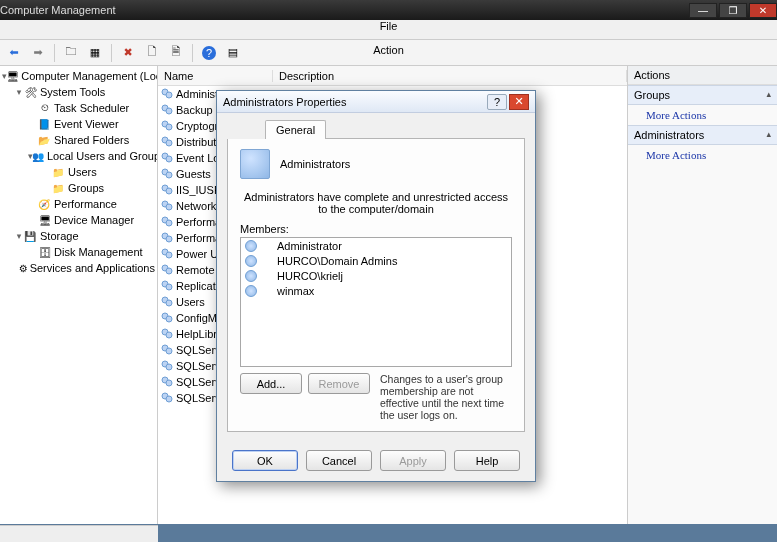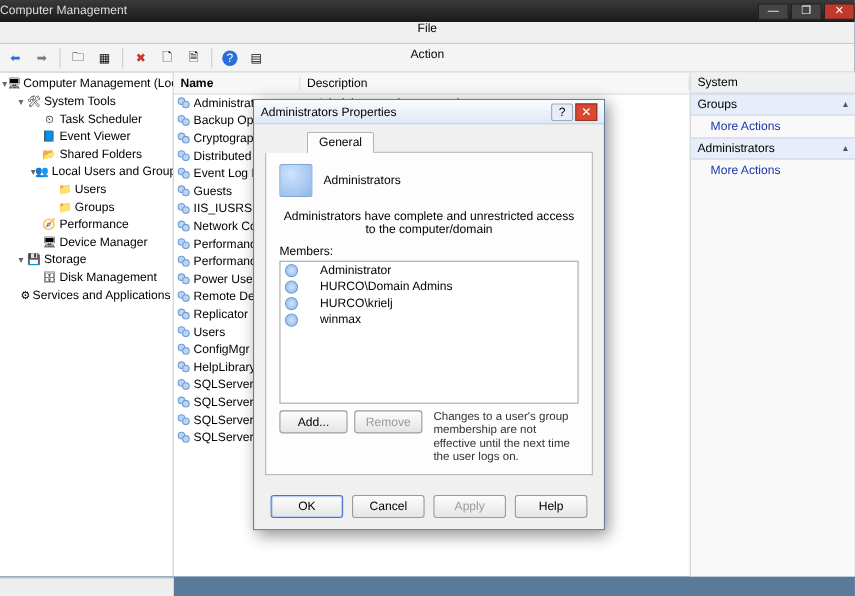--- a/index.html
+++ b/index.html
@@ -20,35 +20,35 @@
   
   .main { position:absolute; top:66px; left:0; right:0; bottom:18px; display:flex; background:#fff; }
   .tree { width:158px; border-right:1px solid #ccc; overflow:auto; padding:2px 0;}
   .tree-item { display:flex; align-items:center; padding:1px 2px; white-space:nowrap; cursor:pointer; font-size:11px;}
   .tree-item .exp{width:10px;text-align:center;color:#666;font-size:9px;}
   .tree-item .ico{width:14px;height:14px;margin-right:2px;display:inline-flex;align-items:center;justify-content:center;font-size:10px;}
   .ind1{padding-left:14px;} .ind2{padding-left:28px;} .ind3{padding-left:42px;}
   .center { flex:1; display:flex; flex-direction:column; }
   .list-header{display:flex; background:#f7f7f7; border-bottom:1px solid #ddd; height:20px; align-items:center;}
   .list-header .col{padding:0 6px; border-right:1px solid #ddd; font-size:11px;}
-  .col-name{width:115px;font-weight:bold;} .col-desc{flex:1;}
+  .col-name{width:115px;} .col-desc{flex:1;}
   .list-body{flex:1; overflow:auto;}
   .list-row{display:flex; align-items:center; height:16px; padding:0 2px; cursor:pointer;}
   .list-row .ico{width:14px;height:14px;margin-right:2px;display:inline-flex;align-items:center;justify-content:center;}
   .list-row .nm{width:112px; overflow:hidden; text-overflow:ellipsis; white-space:nowrap;}
   .list-row .ds{flex:1; overflow:hidden; text-overflow:ellipsis; white-space:nowrap;}
   
   .actions{width:150px; border-left:1px solid #ccc; background:#f9f9f9;}
   .actions-hdr{background:#eef0f2; padding:3px 6px; font-size:11px; border-bottom:1px solid #ddd;}
   .actions-sec{padding:3px 6px; background:#e7eef9; border-top:1px solid #cbd5e4; border-bottom:1px solid #cbd5e4; display:flex; justify-content:space-between;cursor:pointer;}
-  .actions-link{padding:4px 18px; color:#1a35a8; cursor:pointer;}
+  .actions-link{padding:4px 18px; color:#1a35a8; cursor:pointer;font-family:Liberation Serif, serif;}
   
   .hscroll{position:absolute;left:0;bottom:0;width:158px;height:17px;background:#eee;border-top:1px solid #ccc;}
   
-  .dialog{position:absolute; left:230px; top:90px; width:320px; background:#f0f0f0; border:1px solid #6080a0; box-shadow:4px 4px 14px rgba(0,0,0,.45);}
+  .dialog{position:absolute; left:216px; top:90px; width:320px; background:#f0f0f0; border:1px solid #6080a0; box-shadow:4px 4px 14px rgba(0,0,0,.45);}
   .dlg-title{height:22px;background:linear-gradient(#fafcff,#dfe8f5);display:flex;align-items:center;padding:0 6px;border-bottom:1px solid #c2cde0;}
   .dlg-title-txt{flex:1;font-size:11px;}
   .dlg-tbtn{width:20px;height:16px;margin-left:2px;display:flex;align-items:center;justify-content:center;cursor:pointer;border:1px solid #9ab;background:#e8eef8;font-size:11px;}
   .dlg-tbtn.help{border-radius:2px;}
   .dlg-tbtn.close{background:#d9482f;color:#fff;border-color:#a03020;}
   .dlg-body{padding:6px 10px 10px;}
   .tabstrip{border-bottom:1px solid #b5b5b5;display:flex;margin-left:38px;}
   .tab{padding:3px 10px;border:1px solid #b5b5b5;border-bottom:none;background:#fdfdfd;margin-right:2px;border-radius:2px 2px 0 0;font-size:11px;cursor:pointer;position:relative;top:1px;}
   .tabpage{border:1px solid #b5b5b5;border-top:none;background:#fdfdfd;padding:10px 12px;}
   .grp-hdr{display:flex;align-items:center;gap:10px;margin-bottom:12px;}
@@ -395,21 +395,21 @@
               <circle cx="8" cy="7" r="3" fill="#bcd3f3" stroke="#6e9ed4"></circle>
             </svg>
           </span>
           <span class="nm">SQLServerSQ</span>
           <span class="ds"></span>
         </div>
       </div>
   </div>
 
   <div class="actions">
-    <div class="actions-hdr">System</div>
+    <div class="actions-hdr">Actions</div>
     <div class="actions-sec">
       <span>Groups</span>
       <span class="exp-tri">▴</span>
     </div>
     <div class="actions-link">More Actions</div>
     <div class="actions-sec">
       <span>Administrators</span>
       <span class="exp-tri">▴</span>
     </div>
     <div class="actions-link">More Actions</div>

